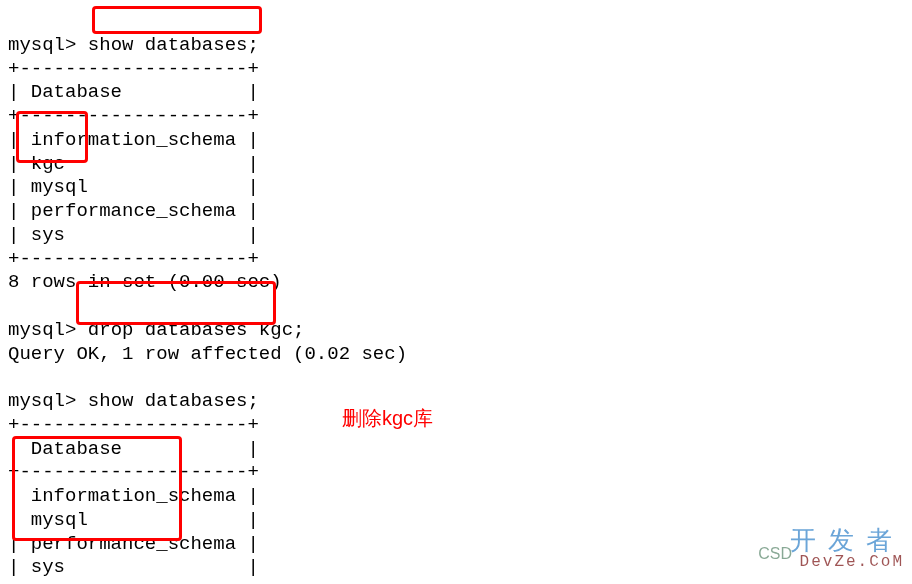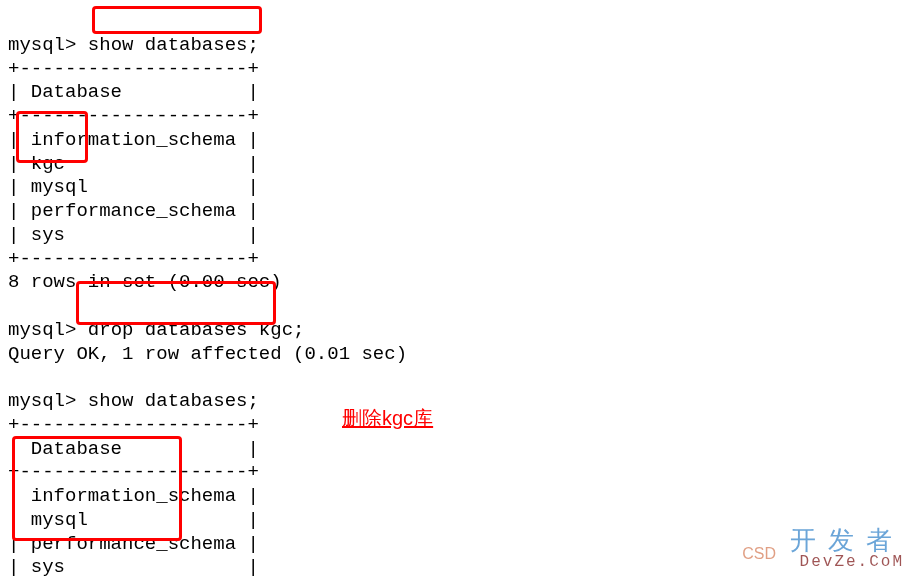--- a/index.html
+++ b/index.html
@@ -34,21 +34,20 @@
     .frame-2 { top: 111px; left: 16px; width: 72px; height: 52px; }
     .frame-3 { top: 281px; left: 76px; width: 200px; height: 44px; }
     .frame-4 { top: 436px; left: 12px; width: 170px; height: 105px; }
     .annotation {
       position: absolute;
       color: #ff0000;
       font-family: "Microsoft YaHei", sans-serif;
       font-size: 20px;
       left: 342px;
       top: 406px;
-      text-decoration: underline;
     }
     .watermark {
       position: absolute;
       right: 8px;
       bottom: 12px;
       text-align: right;
       line-height: 1.1;
     }
     .watermark-top {
       color: #6ba5d8;
@@ -59,23 +58,23 @@
     }
     .watermark-bottom {
       color: #7f1d1d;
       font-family: Liberation Mono, monospace;
       font-size: 16px;
       letter-spacing: 2px;
       opacity: 0.75;
     }
     .watermark-ghost {
       position: absolute;
-      right: 136px;
+      right: 120px;
       bottom: 20px;
-      color: #c2410c;
+      color: #14532d;
       font-family: "Arial", sans-serif;
       font-size: 16px;
       opacity: 0.5;
     }
   </style>
 </head>
 <body>
 
 <div class="terminal">
 <span>mysql&gt; </span><span>show databases;</span>
@@ -84,21 +83,21 @@
 <span>+--------------------+</span>
 <span>| information_schema |</span>
 <span>| kgc                |</span>
 <span>| mysql              |</span>
 <span>| performance_schema |</span>
 <span>| sys                |</span>
 <span>+--------------------+</span>
 <span>8 rows in set (0.00 sec)</span>
 
 <span>mysql&gt; </span><span>drop databases kgc;</span>
-<span>Query OK, 1 row affected (0.01 sec)</span>
+<span>Query OK, 1 row affected (0.02 sec)</span>
 
 <span>mysql&gt; </span><span>show databases;</span>
 <span>+--------------------+</span>
 <span>| Database           |</span>
 <span>+--------------------+</span>
 <span>| information_schema |</span>
 <span>| mysql              |</span>
 <span>| performance_schema |</span>
 <span>| sys                |</span>
 <span>+--------------------+</span>

